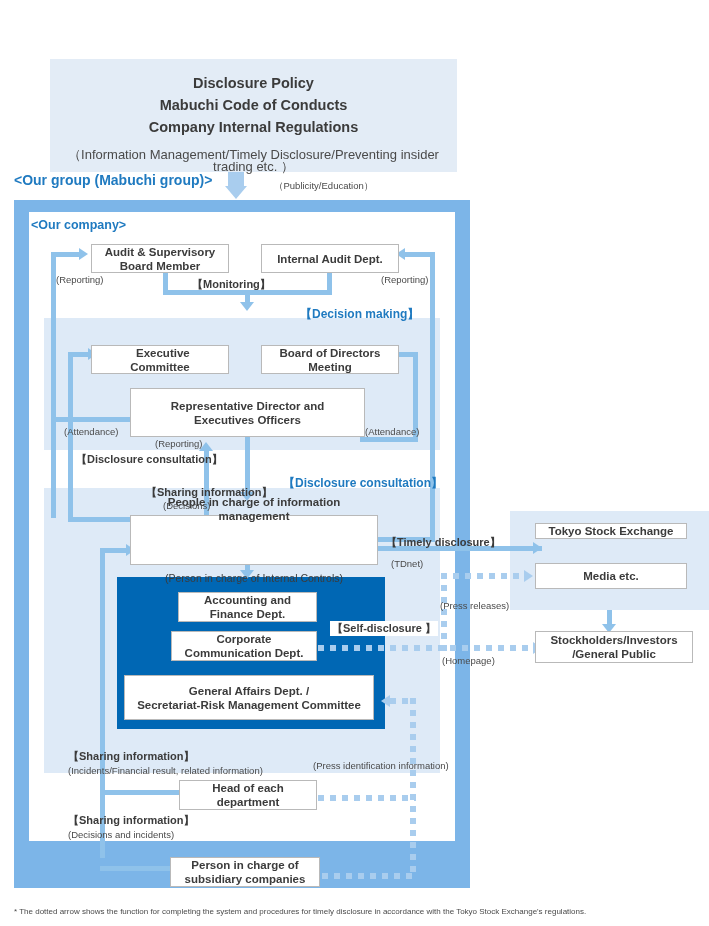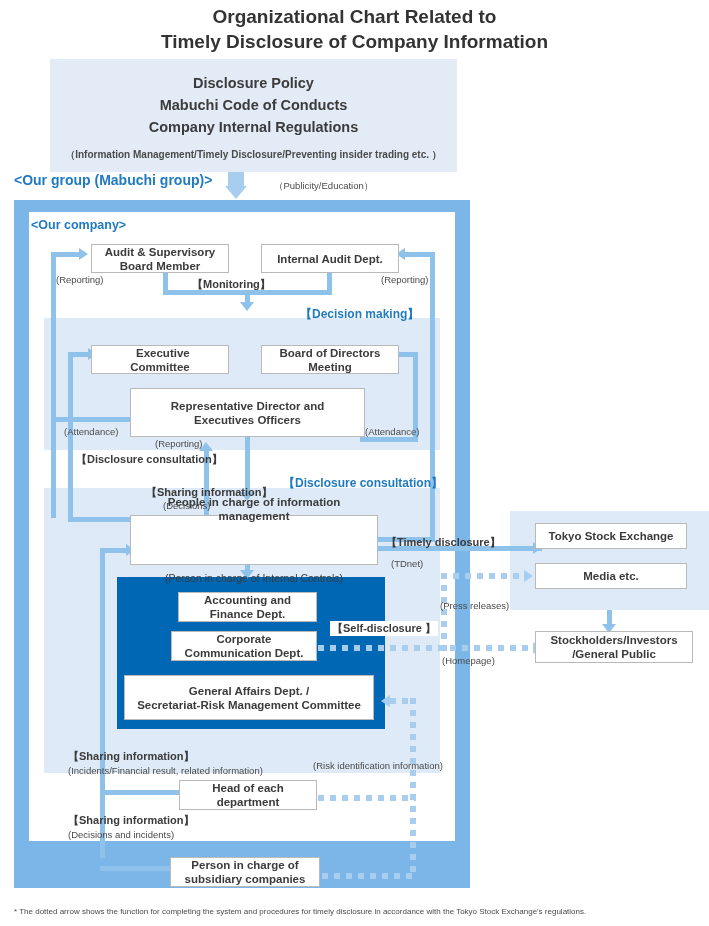--- a/index.html
+++ b/index.html
@@ -25,21 +25,21 @@
   
   .policy-box{
     left:50px;top:59px;width:407px;height:113px;
     background:#e3ecf6;
     text-align:center;
   }
   .policy-line{
     font-size:14.5px;font-weight:bold;color:#3b3b3b;line-height:22px;
   }
   .policy-sub{
-    font-size:10px;color:#4a4a4a;line-height:12px;font-weight:bold;
+    font-size:13px;color:#4a4a4a;line-height:12px;font-weight:normal;
   }
 
   
   .lbl-group{
     left:14px;top:172px;font-size:14px;font-weight:bold;color:#1f7ac0;
   }
   .lbl-company{
     left:31px;top:218px;font-size:12.5px;font-weight:bold;color:#1f7ac0;
     z-index:30;
   }
@@ -119,24 +119,20 @@
   .footnote{
     left:14px;top:906px;width:690px;
     font-size:8px;color:#4a4a4a;line-height:11px;
   }
 </style>
 </head>
 <body>
 
 <div class="root">
 
-  <div class="abs title">
-    <div>Organizational Chart Related to</div>
-    <div>Timely Disclosure of Company Information</div>
-  </div>
 
   <div class="abs policy-box">
     <div class="policy-line" style="margin-top:13px;">Disclosure Policy</div>
     <div class="policy-line">Mabuchi Code of Conducts</div>
     <div class="policy-line">Company Internal Regulations</div>
     <div class="policy-sub" style="margin-top:11px;">（Information  Management/Timely  Disclosure/Preventing  insider trading etc. ）</div>
   </div>
 
   <div class="abs ln-d" style="left:228px;top:172px;width:16px;height:16px;"></div>
   <div class="abs ah ah-d-big" style="left:225px;top:186px;"></div>
@@ -270,21 +266,21 @@
   <div class="abs node" style="left:179px;top:780px;width:138px;height:30px;">
     <span style="white-space:pre-line;">Head of each
 department</span>
   </div>
 
   <div class="abs node" style="left:170px;top:857px;width:150px;height:30px;">
     <span style="white-space:pre-line;">Person in charge of
 subsidiary companies</span>
   </div>
 
-  <div class="abs node" style="left:535px;top:523px;width:152px;height:26px;">
+  <div class="abs node" style="left:535px;top:523px;width:152px;height:16px;">
     <span style="white-space:pre-line;">Tokyo Stock Exchange</span>
   </div>
 
   <div class="abs node" style="left:535px;top:563px;width:152px;height:26px;">
     <span style="white-space:pre-line;">Media etc.</span>
   </div>
 
   <div class="abs node" style="left:535px;top:631px;width:158px;height:32px;">
     <span style="white-space:pre-line;">Stockholders/Investors
 /General Public</span>
@@ -304,19 +300,19 @@
   <div class="abs anno" style="left:163px;top:500px;">(Decisions)</div>
 
   <div class="abs anno-b" style="left:386px;top:535px;">【Timely disclosure】</div>
   <div class="abs anno" style="left:391px;top:558px;">(TDnet)</div>
   <div class="abs anno" style="left:440px;top:600px;">(Press releases)</div>
   <div class="abs anno-b" style="left:330px;top:621px;background:#ffffff;padding:0 2px;">【Self-disclosure 】</div>
   <div class="abs anno" style="left:442px;top:655px;">(Homepage)</div>
 
   <div class="abs anno-b" style="left:68px;top:749px;">【Sharing information】</div>
   <div class="abs anno" style="left:68px;top:765px;">(Incidents/Financial result,  related  information)</div>
-  <div class="abs anno" style="left:313px;top:760px;">(Risk identification  information)</div>
+  <div class="abs anno" style="left:313px;top:760px;">(Press identification  information)</div>
   <div class="abs anno-b" style="left:68px;top:813px;">【Sharing information】</div>
   <div class="abs anno" style="left:68px;top:829px;">(Decisions and incidents)</div>
 
   <div class="abs footnote">* The dotted arrow shows the function for completing the system and procedures for timely disclosure in accordance with the Tokyo Stock Exchange's regulations.</div>
 
 </div>
 
 </body></html>

